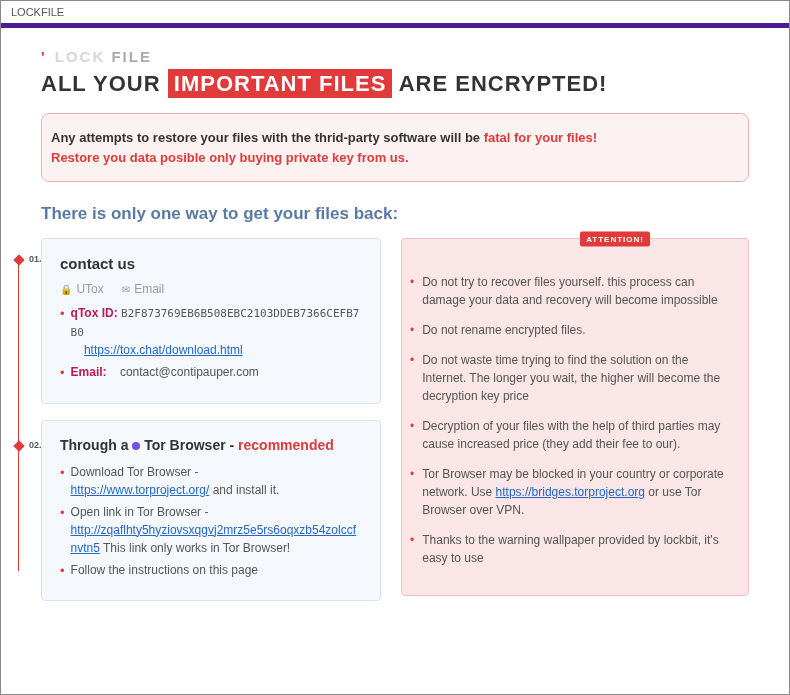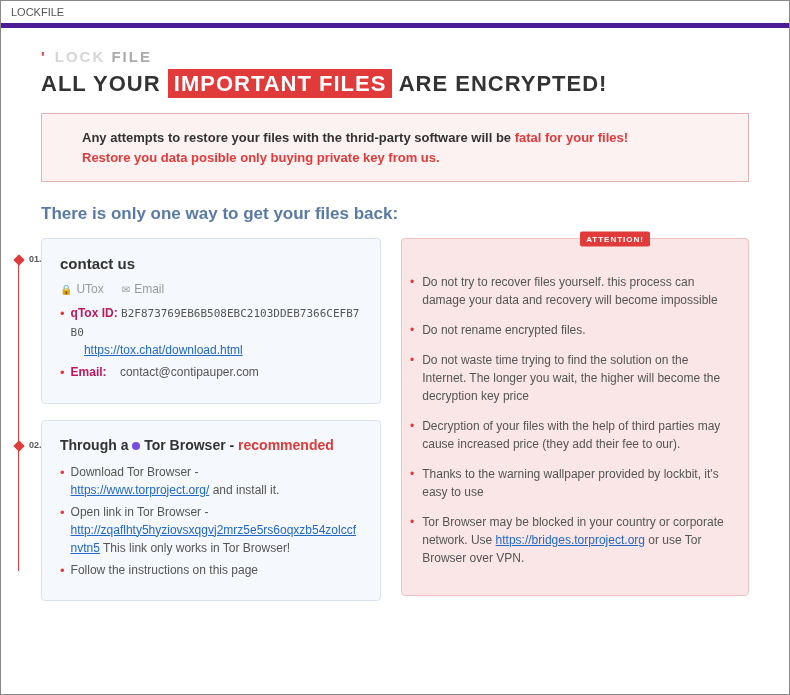--- a/index.html
+++ b/index.html
@@ -46,22 +46,22 @@
   margin-bottom: 16px;
 }
 .headline .hl-badge {
   background: #e03a3a;
   color: #fff;
   padding: 2px 6px;
 }
 .alert {
   border: 1px solid #e6b3b3;
   background: #fdf2f2;
-  border-radius: 0;
-  padding: 14px 40px;
+  border-radius: 8px;
+  padding: 14px 9px;
   font-size: 13px;
   font-weight: 700;
   color: #333;
   margin-bottom: 22px;
   line-height: 1.5;
 }
 .alert .fatal { color: #e03a3a; }
 .alert .restore { color: #e03a3a; font-weight: 700; }
 .subhead {
   color: #5a7aa6;
@@ -296,26 +296,26 @@
             <li>
                 <div>Do not rename encrypted files.</div>
               </li>
             <li>
                 <div>Do not waste time trying to find the solution on the Internet. The longer you wait, the higher will become the decryption key price</div>
               </li>
             <li>
                 <div>Decryption of your files with the help of third parties may cause increased price (they add their fee to our).</div>
               </li>
             <li>
+              <div>
+                <span>Tor Browser may be blocked in your country or corporate network. Use </span><a class="link" href="#">https://bridges.torproject.org</a><span> or use Tor Browser over VPN.</span>
+              </div>
+            </li>
+            <li>
                 <div>Thanks to the warning wallpaper provided by lockbit, it's easy to use</div>
               </li>
-            <li>
-              <div>
-                <span>Tor Browser may be blocked in your country or corporate network. Use </span><a class="link" href="#">https://bridges.torproject.org</a><span> or use Tor Browser over VPN.</span>
-              </div>
-            </li>
           </ul>
         </div>
       </div>
     </div>
 
   </div>
 </div>
 
 </body></html>

